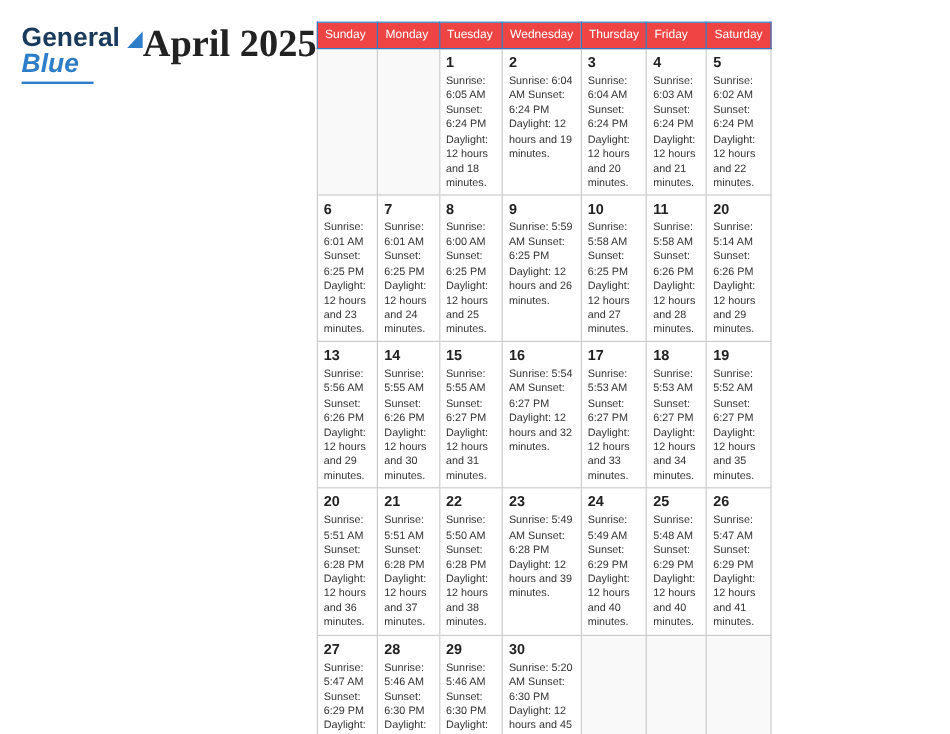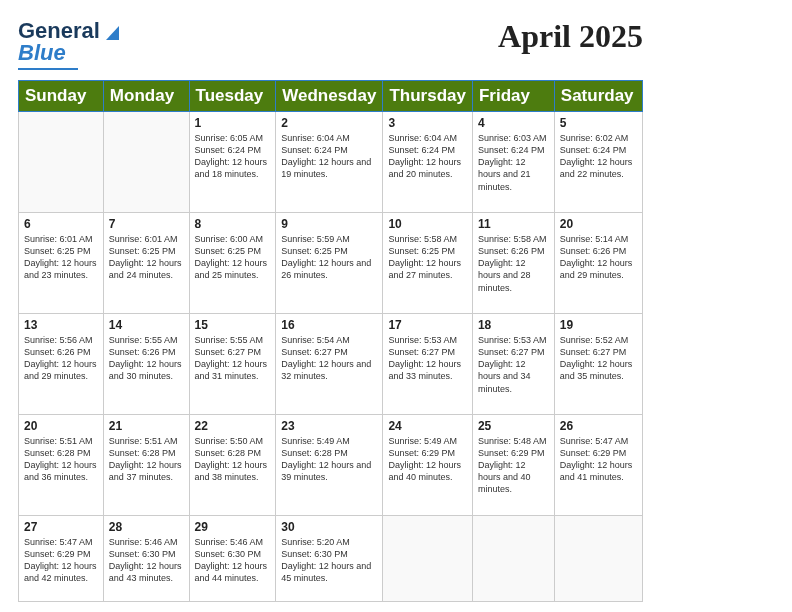--- a/index.html
+++ b/index.html
@@ -8,21 +8,20 @@
       background: #fff;
       width: 792px;
       height: 612px;
       overflow: hidden;
     }
     .page {
       width: 661px;
       height: 612px;
       padding: 18px 18px 10px 18px;
       display: flex;
-      flex-direction: column;
     }
     .header {
       display: flex;
       justify-content: space-between;
       align-items: flex-start;
       margin-bottom: 10px;
     }
     .logo {
       display: flex;
       flex-direction: column;
@@ -48,26 +47,26 @@
       font-weight: normal;
       color: #555;
     }
     .calendar {
       flex: 1;
       border-collapse: collapse;
       width: 100%;
       font-size: 10px;
     }
     .calendar th {
-      background: #4d7c0f;
+      background: #ef4444;
       color: #fff;
       text-align: left;
       padding: 5px 6px;
-      font-size: 17px;
-      font-weight: bold;
+      font-size: 10px;
+      font-weight: normal;
       border: 1px solid #2e7dc9;
     }
     .calendar td {
       border: 1px solid #ccc;
       vertical-align: top;
       padding: 4px 5px;
       width: calc(100%/7);
       height: 88px;
     }
     .day-num {

